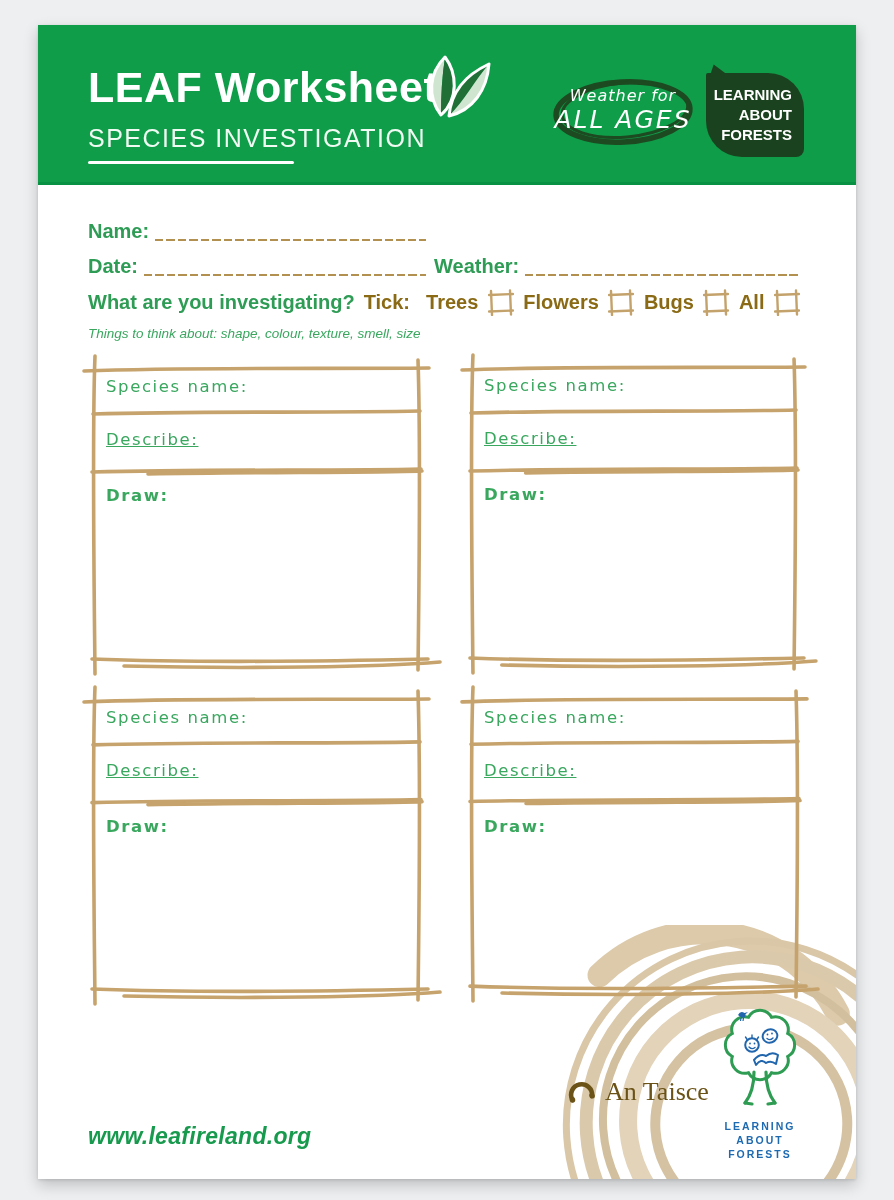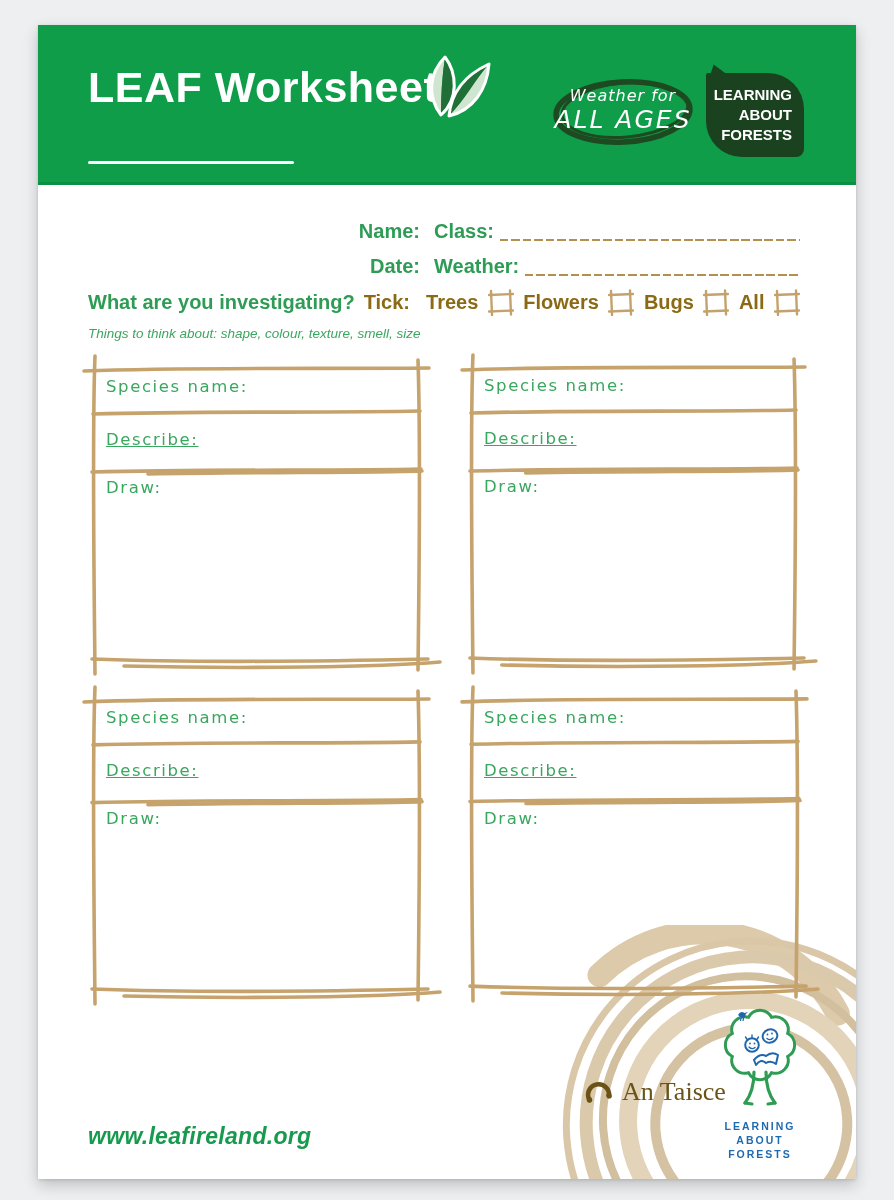--- a/index.html
+++ b/index.html
@@ -32,21 +32,21 @@
   .laf-badge{position:absolute;left:668px;top:48px;width:98px;height:84px;background:var(--dark_green,#1b421e);
              border-radius:2px 36px 8px 36px;display:flex;flex-direction:column;justify-content:center;
              text-align:right;padding-right:12px;color:#fff;font-size:15px;font-weight:bold;line-height:1.35;}
   .laf-badge::before{content:"";position:absolute;left:2px;top:-9px;width:0;height:0;
              border-left:7px solid transparent;border-right:9px solid transparent;
              border-bottom:11px solid var(--dark_green,#1b421e);transform:rotate(-14deg);}
 
   
   .frow{position:absolute;left:50px;right:56px;display:flex;align-items:flex-end;}
   .row1{top:194px;} .row2{top:229px;}
-  .fcol1{width:338px;display:flex;align-items:flex-end;margin-right:8px;flex-direction:column;}
+  .fcol1{width:338px;display:flex;align-items:flex-end;margin-right:8px;}
   .fcol2{flex:1;display:flex;align-items:flex-end;}
   .flabel{font-size:20px;font-weight:bold;color:var(--text_green,#2e9c55);white-space:nowrap;margin-right:6px;}
   .blank{flex:1;height:24px;position:relative;}
   .blank::after{content:"";position:absolute;left:0;right:0;bottom:2px;height:2.5px;
         background:repeating-linear-gradient(90deg,var(--blank_line,#b2904f) 0 8.5px,transparent 8.5px 11.5px);}
   .row3{top:264px;align-items:center;}
   .q{font-size:20px;font-weight:bold;color:var(--text_green,#2e9c55);white-space:nowrap;}
   .tick{font-size:20px;font-weight:bold;color:var(--gold_text,#8a6a15);margin-left:9px;white-space:nowrap;}
   .opts{flex:1;display:flex;justify-content:space-between;align-items:center;margin-left:16px;}
   .opt-label{font-size:20px;font-weight:bold;color:var(--gold_text,#8a6a15);}
@@ -55,47 +55,48 @@
   .hint{font-size:13.5px;color:var(--hand_green,#3aa75f);font-style:italic;}
 
   
   .sbox{position:absolute;width:336px;height:306px;}
   .b1{left:50px;top:337px;} .b2{left:428px;top:336px;width:334px;}
   .b3{left:50px;top:668px;height:305px;} .b4{left:428px;top:668px;width:336px;height:302px;}
   .frame{position:absolute;left:0;top:0;width:100%;height:100%;overflow:visible;}
   .frame path{stroke:var(--tan_line,#c6a36c);stroke-width:3.6;fill:none;stroke-linecap:round;vector-effect:non-scaling-stroke;}
   .sb-label{position:absolute;left:18px;font-family:"DejaVu Sans",sans-serif;font-size:16.5px;
             letter-spacing:1.6px;color:var(--hand_green,#3aa75f);}
-  .sb-l1{top:15px;text-align:right;} .sb-l2{top:68px;text-decoration:underline;} .sb-l3{top:116px;}
+  .sb-l1{top:15px;text-align:right;} .sb-l2{top:68px;text-decoration:underline;} .sb-l3{top:124px;font-weight:bold;}
 
   
   .swirl{position:absolute;left:462px;top:900px;width:356px;height:254px;}
   .website{position:absolute;left:50px;top:1098px;font-size:23px;font-weight:bold;font-style:italic;
            color:#179a4d;letter-spacing:.3px;}
-  .taisce{position:absolute;left:544px;top:1052px;display:flex;align-items:center;}
+  .taisce{position:absolute;left:527px;top:1052px;display:flex;align-items:center;}
   .taisce-text{font-family:"Liberation Serif",serif;font-size:26px;color:var(--taisce_brown,#6b5317);margin-left:8px;}
   .treelogo{position:absolute;left:672px;top:982px;width:100px;text-align:center;}
   .treelogo-text{font-size:10.5px;font-weight:bold;letter-spacing:2px;color:var(--logo_blue,#1e6ab1);line-height:1.35;}
 </style>
 </head>
 <body>
 
 <div class="stage">
   <div class="page">
 
     <div class="banner">
       <div class="title">LEAF Worksheet</div>
       <svg class="leaf-icon" width="80" height="74" viewBox="0 0 80 74">
         <path d="M27,62 C13,44 15,20 31,4 C28,24 27,42 27,62 Z" fill="#cfe5cf"></path>
         <path d="M27,62 C41,46 43,20 31,4 C28,24 27,42 27,62 Z" fill="#1f6f37"></path>
         <path d="M27,62 C13,44 15,20 31,4 C43,20 45,46 27,62 Z" fill="none" stroke="#fff" stroke-width="3" stroke-linejoin="round"></path>
         <path d="M35,63 C37,41 49,23 75,11 C62,26 50,48 35,63 Z" fill="#1f6f37"></path>
         <path d="M35,63 C59,57 73,37 75,11 C62,26 50,48 35,63 Z" fill="#cfe5cf"></path>
         <path d="M35,63 C37,41 49,23 75,11 C73,37 59,57 35,63 Z" fill="none" stroke="#fff" stroke-width="3" stroke-linejoin="round"></path>
       </svg>
+      <div class="subtitle">SPECIES INVESTIGATION</div>
       <div class="underline"></div>
 
       <div class="ages-badge">
         <svg width="146" height="74" viewBox="0 0 146 74">
           <ellipse cx="73" cy="37" rx="67" ry="30" fill="none" stroke="#1d4a21" stroke-width="5.5" transform="rotate(-3 73 37)"></ellipse>
           <ellipse cx="75" cy="35" rx="63" ry="27" fill="none" stroke="#1d4a21" stroke-width="3" transform="rotate(-5 75 35)"></ellipse>
         </svg>
         <div class="ages-line1">Weather for</div>
         <div class="ages-line2">ALL AGES</div>
       </div>
@@ -103,24 +104,20 @@
       <div class="laf-badge">
         <span>LEARNING</span>
         <span>ABOUT</span>
         <span>FORESTS</span>
       </div>
     </div>
 
     <div class="frow row1">
       <div class="fcol1">
         <span class="flabel">Name:</span>
-        <span class="blank"></span>
-      </div>
-      <div class="fcol2">
-        <span class="flabel">Class:</span>
         <span class="blank"></span>
       </div>
     </div>
 
     <div class="frow row3">
       <span class="q">What are you investigating?</span>
       <span class="tick">Tick:</span>
       <div class="opts">
         <span class="opt-label">Trees</span>
         <svg class="cb" width="26" height="27" viewBox="0 0 26 27">

